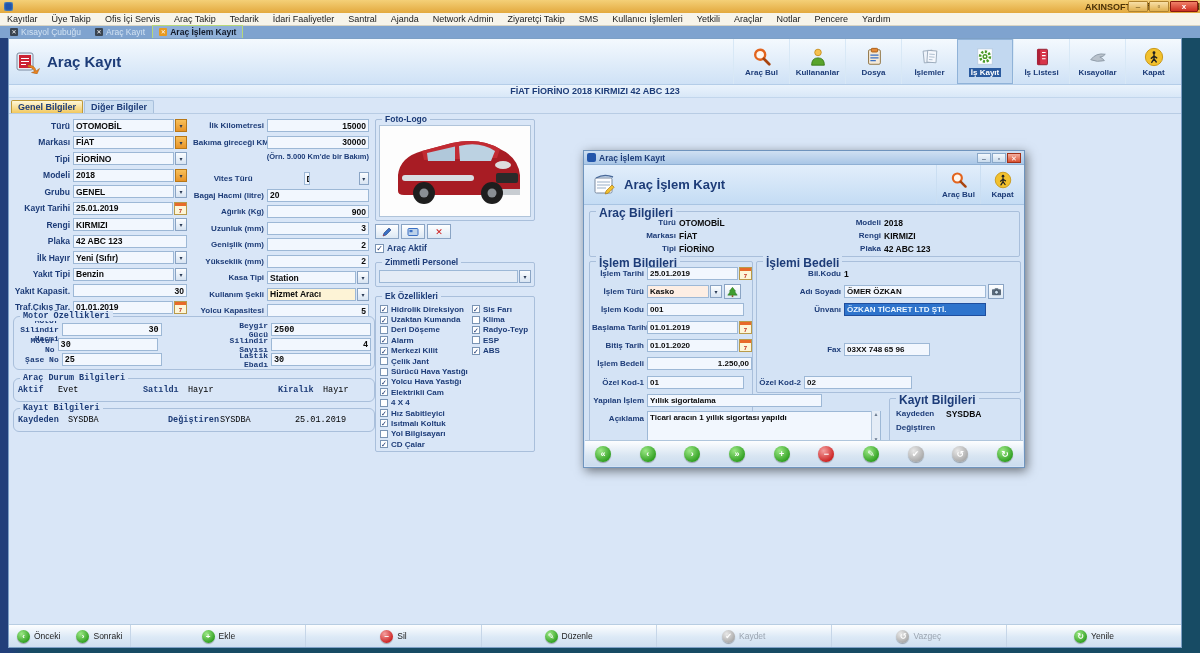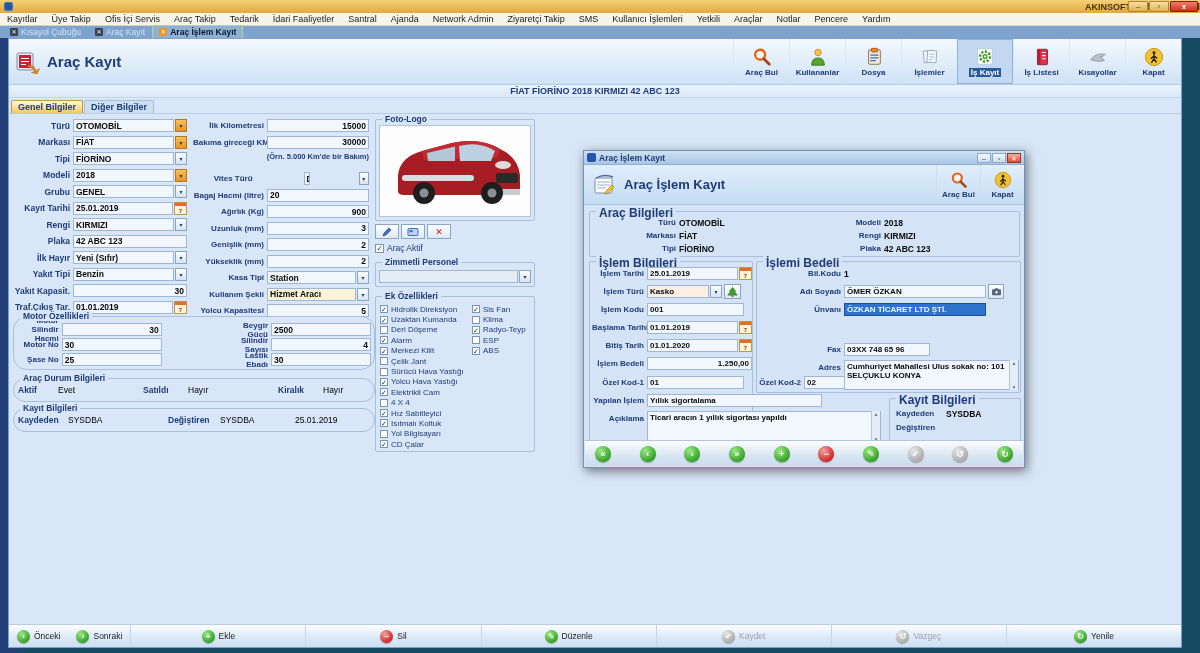--- a/index.html
+++ b/index.html
@@ -76,21 +76,21 @@
   .calbtn { width:13px; height:13px; margin-left:1px; border:1px solid #b89a4a; position:relative;
     background:linear-gradient(#e86a2a 0 3px,#fdf6d8 3px); font-size:6px; color:#c03020; font-weight:bold;
     text-align:center; line-height:17px; }
 
   .col-left { position:absolute; left:4px; top:5px; width:174px; }
   .col-mid  { position:absolute; left:184px; top:5px; width:176px; }
   .col-mid .flbl { width:74px; font-size:8px; }
   .mid-note { font-size:7.5px; font-weight:bold; color:#1d3c78; text-align:right; height:11px; margin-bottom:2px; }
   .gap-top { margin-top:9px;gap:48px; }
 
-  .group { position:absolute; border:1px solid #a9bfdb; border-radius:14px; }
+  .group { position:absolute; border:1px solid #a9bfdb; border-radius:6px;font-family:Liberation Mono, monospace; }
   .gtitle { position:absolute; top:-6px; left:6px; background:#d9e6f7; padding:0 3px;
     font-size:8.5px; font-weight:bold; color:#1d3c78; white-space:nowrap; }
   .g-motor { left:4px; top:202px; width:362px; height:54px; padding:6px 3px 0 3px; }
   .mrow { display:flex; align-items:center; height:13px; margin-bottom:2px; font-size:8.5px; }
   .mrow .ml1 { width:82px; text-align:right; padding-right:3px; font-weight:bold; color:#1d3c78; font-size:8px; }
   .mrow .mf1 { width:100px; }
   .mrow .ml2 { width:68px; text-align:right; padding-right:3px; font-weight:bold; color:#1d3c78; font-size:8px; }
   .mrow .mf2 { width:100px; }
   .mrow .ffld { flex:none; }
 
@@ -104,21 +104,21 @@
   .photo-box { width:100%; height:92px; background:#fdfdfd; border:1px solid #b0c4da; }
   .photo-box svg { width:100%; height:100%; }
   .photo-btns { display:flex; gap:2px; margin-top:3px; }
   .pbtn { width:24px; height:15px; border:1px solid #8aa4c4; background:linear-gradient(#fff,#dce8f4);
     display:flex; align-items:center; justify-content:center; font-size:9px; }
   .pbtn svg { width:12px; height:12px; }
   .pbtn.del { color:#cc1818; font-weight:bold; }
   .chkline { display:flex; align-items:center; gap:3px; margin-top:4px; }
   .box { width:9px; height:9px; background:#fff; border:1px solid #7a94b4; font-size:8px; line-height:8px;
     text-align:center; color:#12306e; font-weight:bold; flex:none; }
-  .clbl { font-size:8px; font-weight:normal; color:#1d3c78; white-space:nowrap; }
+  .clbl { font-size:8px; font-weight:bold; color:#1d3c78; white-space:nowrap; }
   .g-zimmet { position:relative; margin-top:9px; border:1px solid #a9bfdb; border-radius:2px; padding:7px 3px 3px 3px; }
   .zfield { display:flex; }
   .zfield .ffld { background:#e4ecf6; }
   .g-ek { position:relative; margin-top:9px; border:1px solid #a9bfdb; border-radius:2px;
     padding:7px 2px 2px 4px; display:flex; }
   .ekcol1 { width:92px; }
   .ekcol2 { flex:1; }
   .chk { display:flex; align-items:center; gap:3px; height:10.4px; }
   .chk .box { width:8px; height:8px; font-size:7px; line-height:7px; }
 
@@ -797,28 +797,20 @@
       </span>
     </div>
     <div class="drow" style="left:176px;top:152px;width:258px">
       <span class="dlbl" style="width:84px">Ünvanı</span>
       <span class="dfld sel" style="width:142px">ÖZKAN TİCARET LTD ŞTİ.</span>
     </div>
     <div class="drow" style="left:176px;top:192px;width:170px">
       <span class="dlbl" style="width:84px">Fax</span>
       <span class="dfld" style="flex:1">03XX 748 65 96</span>
     </div>
-    <div class="drow" style="left:176px;top:209px;width:258px;height:30px;align-items:flex-start">
-      <span class="dlbl" style="width:84px;margin-top:3px">Adres</span>
-      <span class="dtext" style="flex:1;height:30px;padding-right:11px">Cumhuriyet Mahallesi Ulus sokak no: 101 SELÇUKLU KONYA</span>
-      <span class="sb" style="position:relative;height:30px;margin-left:-10px">
-          <span>▲</span>
-          <span>▼</span>
-        </span>
-    </div>
 
     <div class="drow" style="left:312px;top:256px;width:120px">
       <span class="dlbl" style="width:50px;text-align:left">Kaydeden</span>
       <span class="dval">SYSDBA</span>
     </div>
     <div class="drow" style="left:312px;top:270px;width:120px">
       <span class="dlbl" style="width:50px;text-align:left">Değiştiren</span>
       <span class="dval"></span>
     </div>
 

